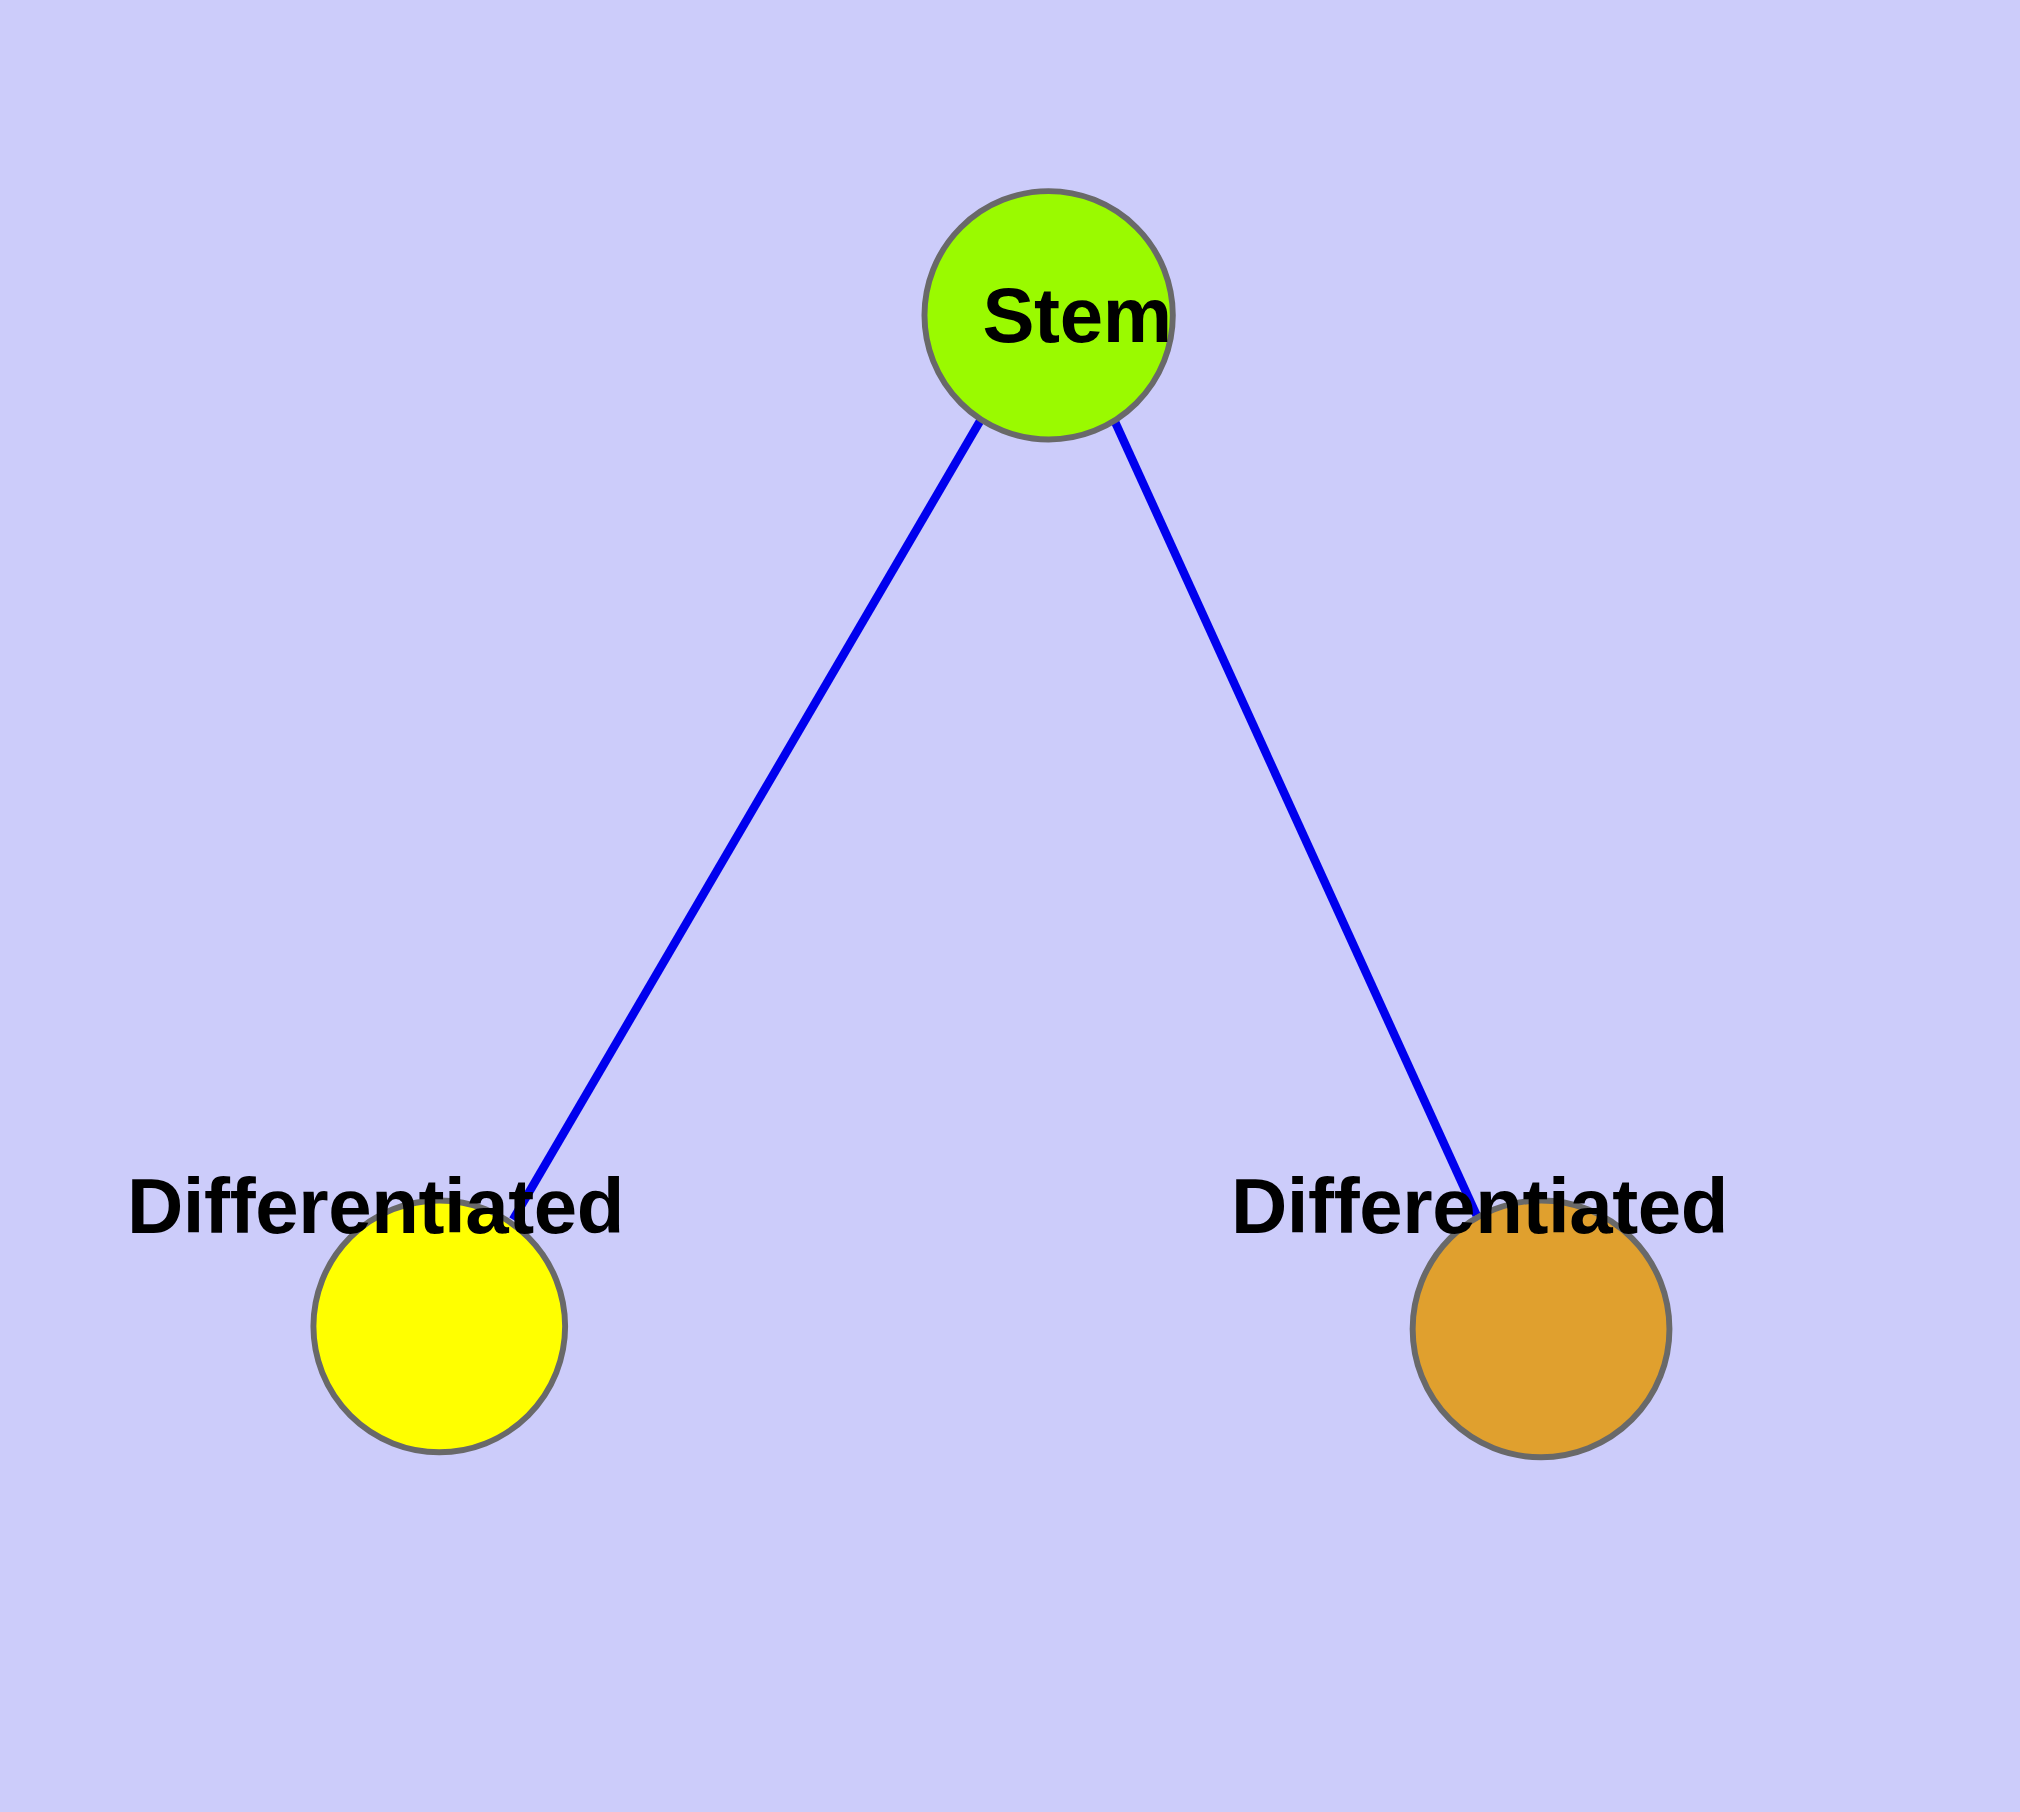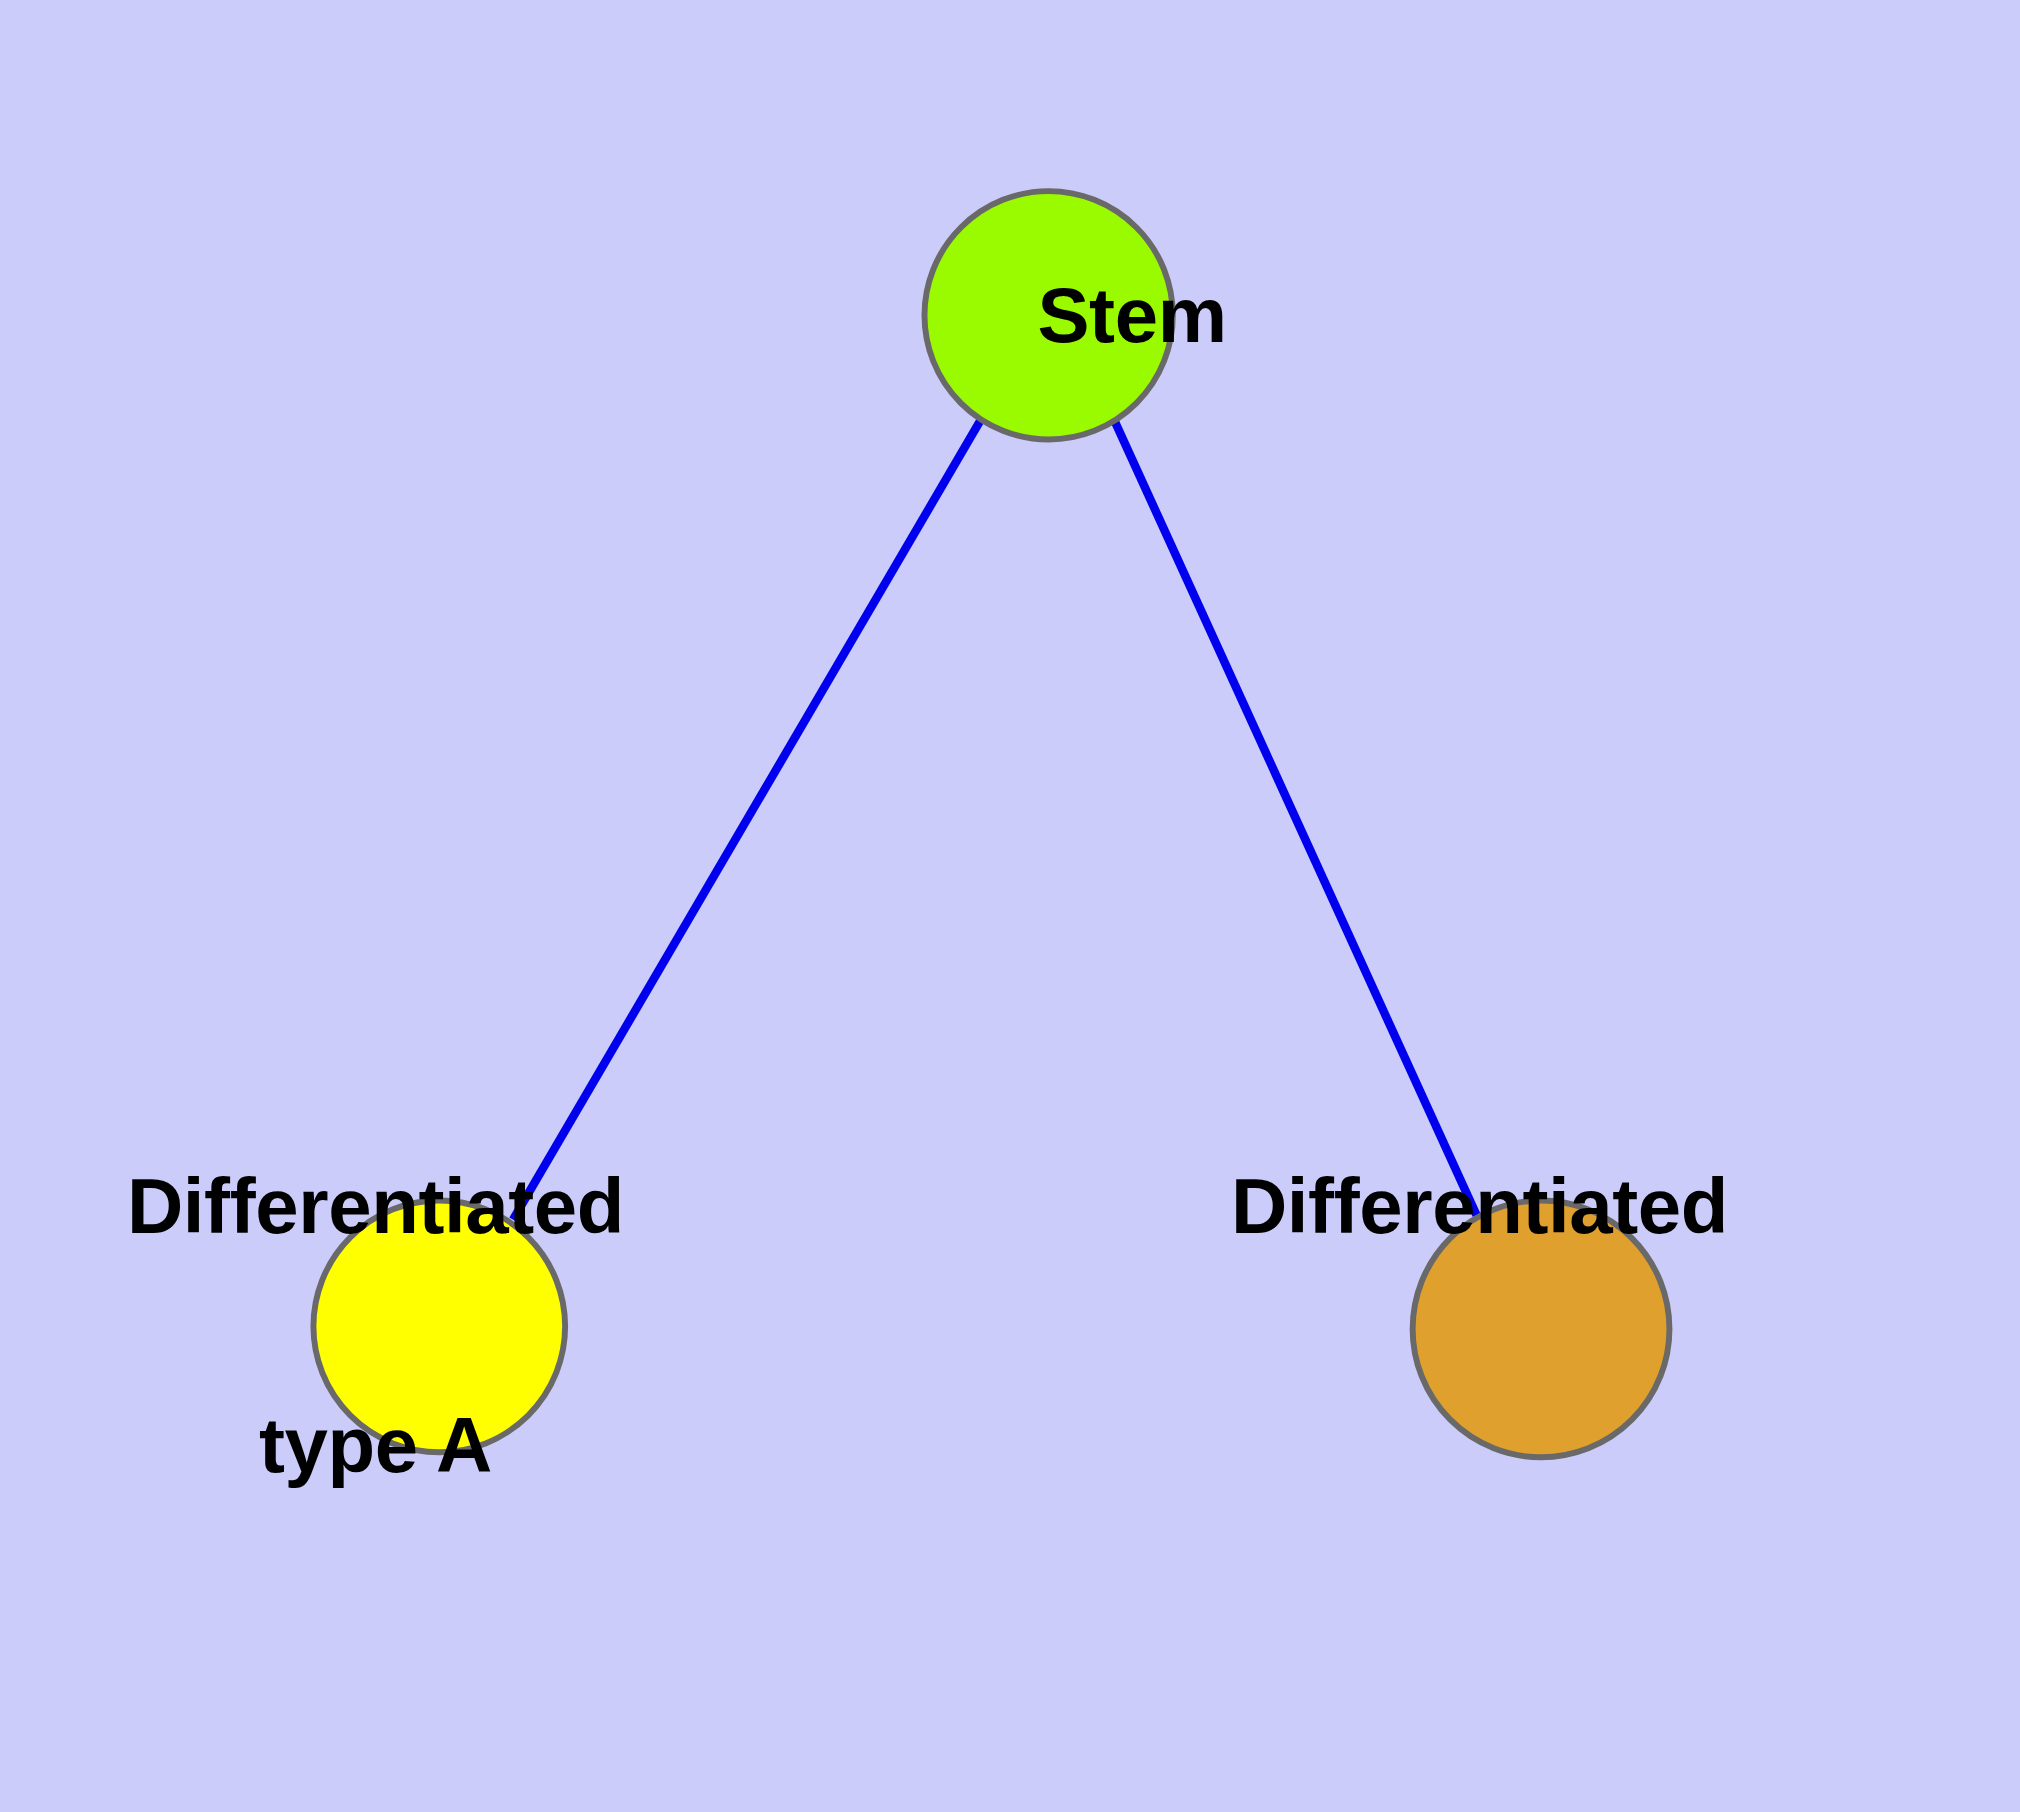--- a/index.html
+++ b/index.html
@@ -69,27 +69,26 @@
       <line x1="1315" y1="497" x2="1742" y2="1434" stroke="#0000ee" stroke-width="10" stroke-linecap="butt"></line>
     </g>
 
     <g>
       <circle cx="518" cy="1565" r="148.5" fill="#ffff00" stroke="#696969" stroke-width="7"></circle>
       <circle cx="1818" cy="1568" r="151.5" fill="#e0a02e" stroke="#696969" stroke-width="7"></circle>
       <circle cx="1237" cy="372" r="146.5" fill="#9afa00" stroke="#696969" stroke-width="7"></circle>
     </g>
   </svg>
 
-  <div class="node-label" id="label-stem" style="left: 835px; top: 196px; color: rgb(0, 0, 0);">
+  <div class="node-label" id="label-stem" style="left: 780px; top: 196px; color: rgb(0, 0, 0);">
     <span>Stem</span>
   </div>
 
   <div class="node-label" id="label-diff-a" style="left: 121px; top: 1008px; color: rgb(0, 0, 0);">
     <div>Differentiated</div>
-    <div>type A</div>
   </div>
 
   <div class="node-label" id="label-diff-b" style="left: 1225px; top: 1008px; color: rgb(0, 0, 0);">
     <div>Differentiated</div>
   </div>
 
 </div>
 
 
 </body></html>

